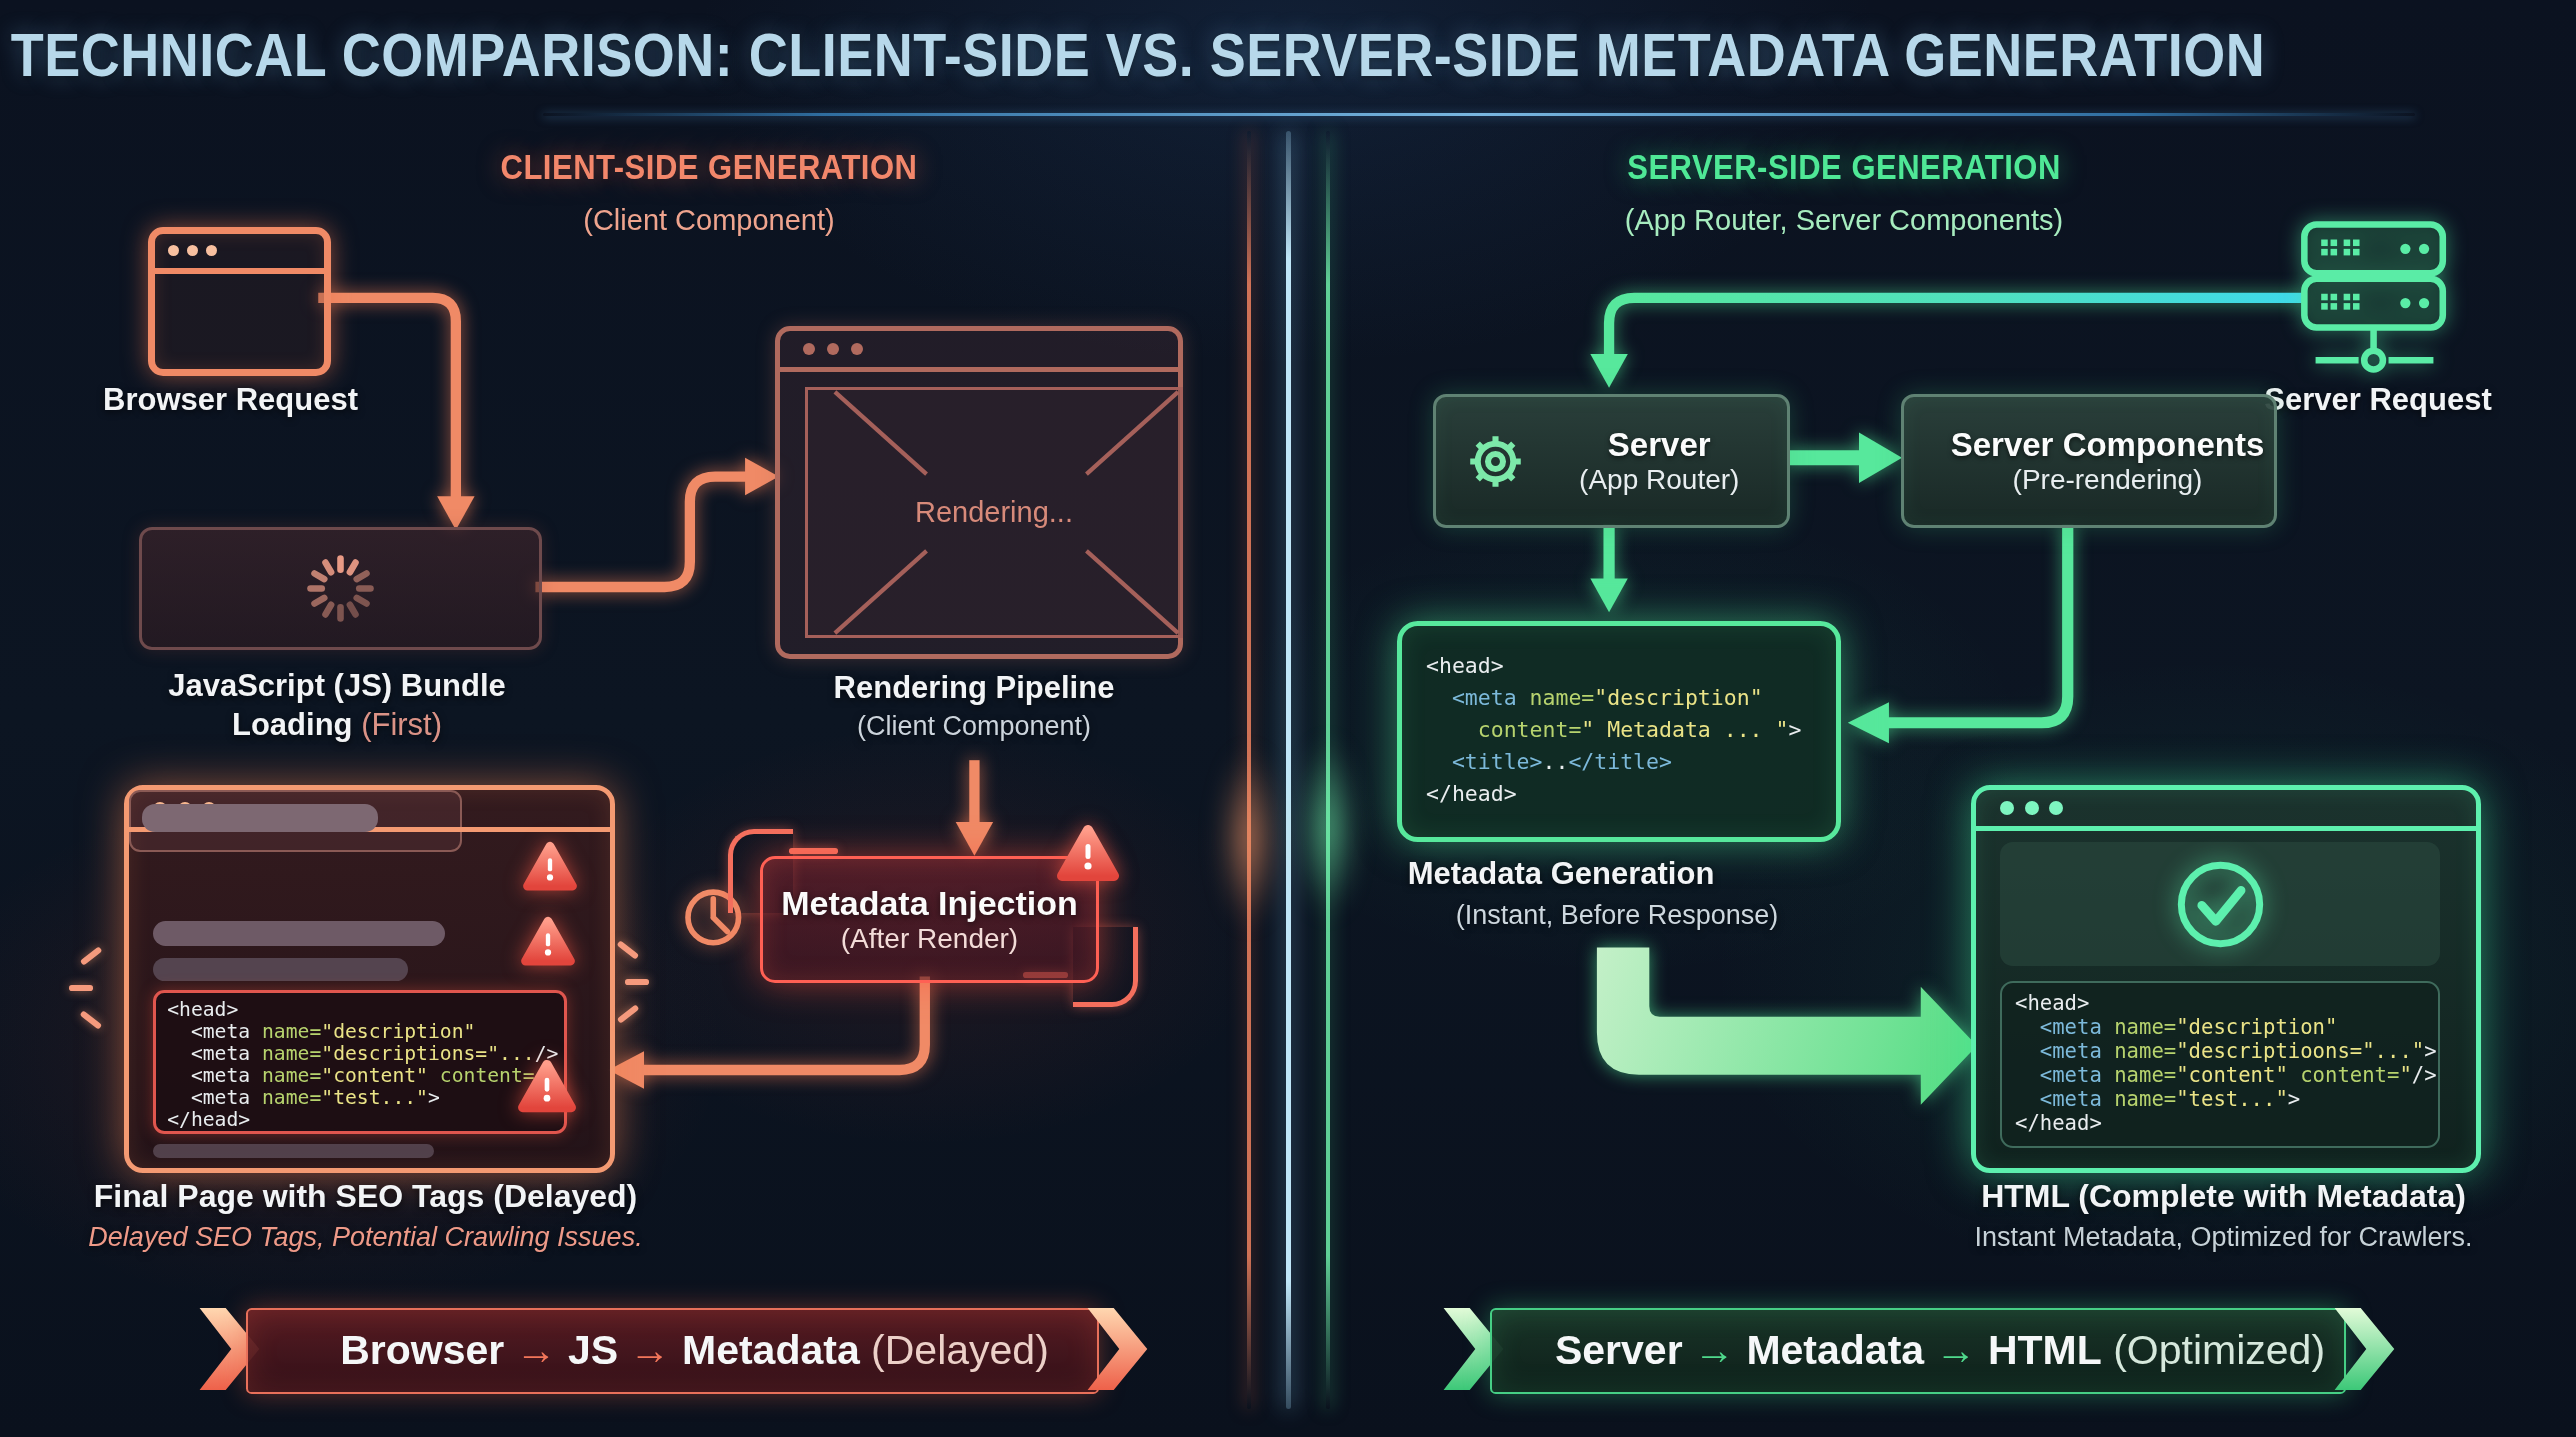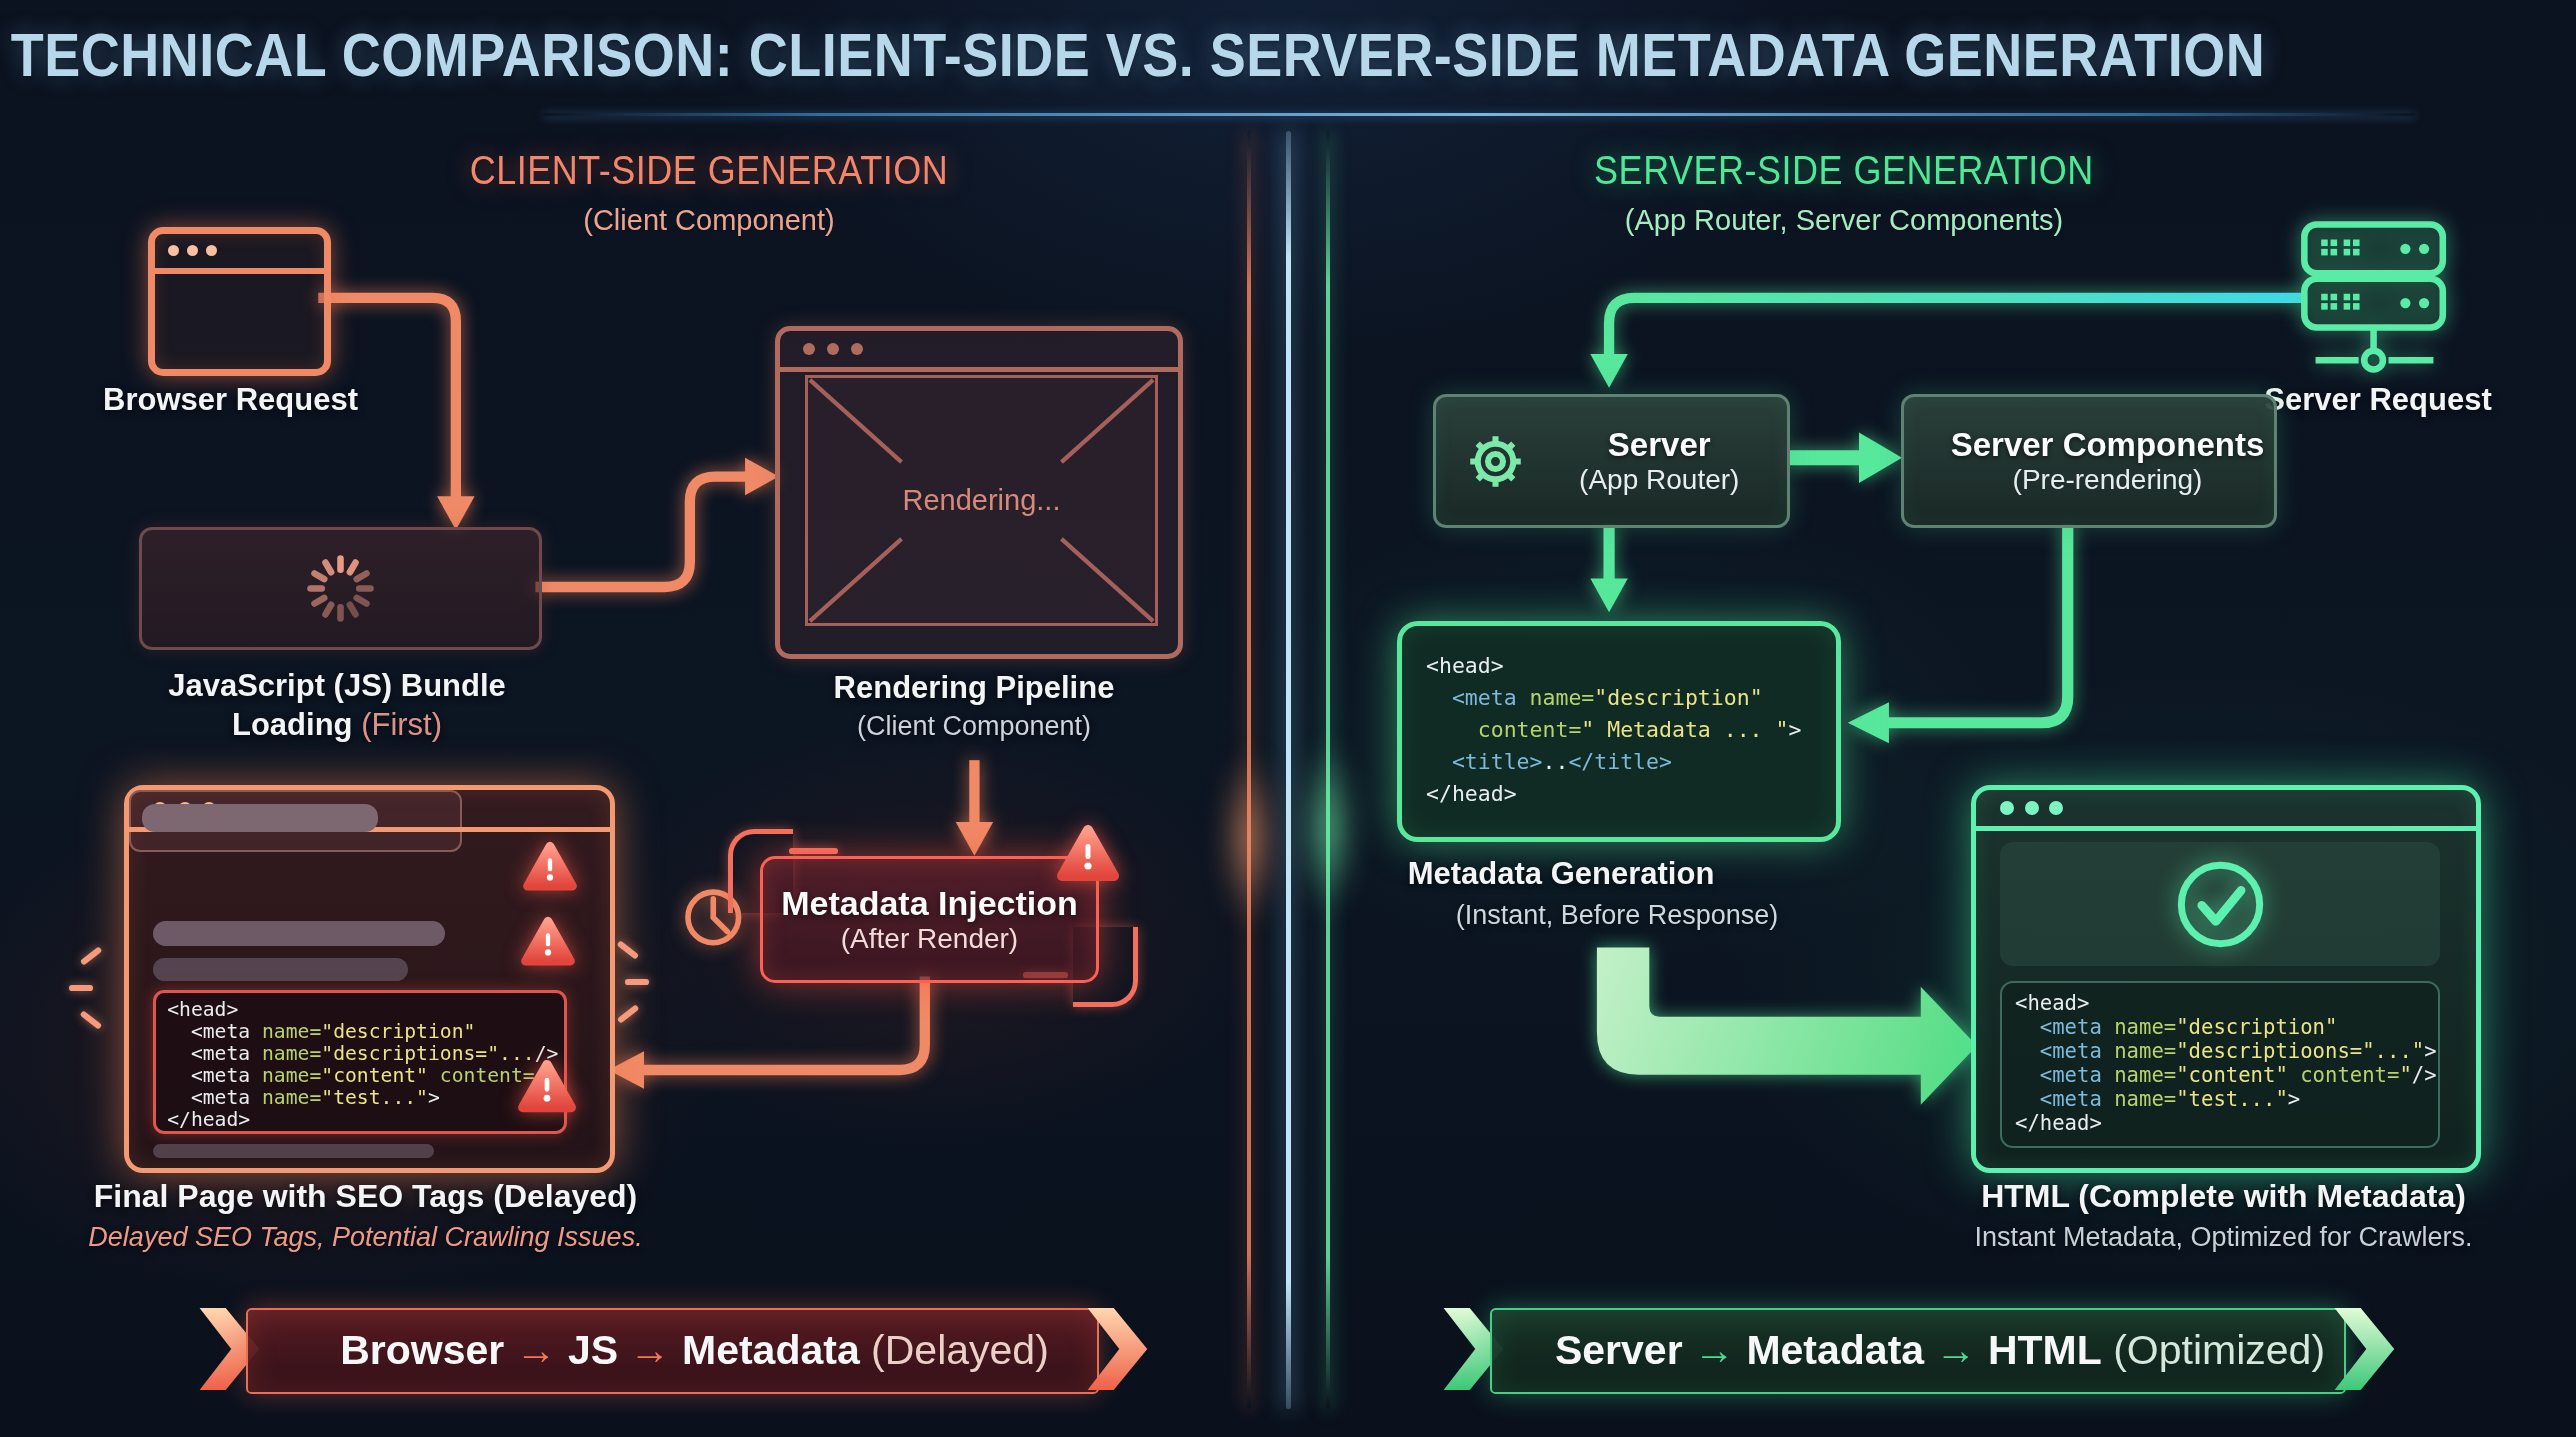--- a/index.html
+++ b/index.html
@@ -22,21 +22,21 @@
     box-shadow:0 0.9px 9.4px rgba(90,160,220,.5);}
   
   .vline{top:131px;height:1278px;border-radius:2.8px;}
   #vline-salmon{left:1247px;width:3.7px;background:linear-gradient(180deg,transparent,rgba(242,130,95,.85) 12%,rgba(242,130,95,.85) 88%,transparent);box-shadow:0 0 17px rgba(240,110,75,.55);}
   #vline-blue{left:1286px;width:4.7px;background:linear-gradient(180deg,rgba(150,210,245,.3),#bfe6f8 10%,#bfe6f8 90%,rgba(150,210,245,.3));box-shadow:0 0 22.5px rgba(130,200,245,.75);}
   #vline-green{left:1326px;width:3.7px;background:linear-gradient(180deg,transparent,rgba(110,240,170,.85) 12%,rgba(110,240,170,.85) 88%,transparent);box-shadow:0 0 17px rgba(80,230,150,.55);}
   .flare{border-radius:50%;filter:blur(13px);}
   #flare-salmon{left:1221px;top:749px;width:56px;height:178px;background:radial-gradient(closest-side,rgba(255,160,110,.65),transparent);}
   #flare-green{left:1300px;top:739px;width:56px;height:178px;background:radial-gradient(closest-side,rgba(120,255,180,.6),transparent);}
   
-  .sec-head{width:730px;text-align:center;font-size:36px;font-weight:400;}
+  .sec-head{width:730px;text-align:center;font-size:31px;font-weight:700;}
   .sec-sub{width:730px;text-align:center;font-size:29px;}
   #client-heading{left:344px;top:150px;color:#f2876b;text-shadow:0 0 22.5px rgba(240,110,80,.5);}
   #client-subheading{left:344px;top:204px;color:#efa48e;}
   #server-heading{left:1479px;top:150px;color:#4fe896;text-shadow:0 0 22.5px rgba(60,230,140,.5);}
   #server-subheading{left:1479px;top:204px;color:#a7ecbf;}
   
   .lbl{text-align:center;font-size:31px;font-weight:700;color:#f2f4f6;text-shadow:0 1.9px 7.5px rgba(0,0,0,.65);}
   .sublbl{text-align:center;font-size:27px;font-weight:400;text-shadow:0 1.9px 7.5px rgba(0,0,0,.6);}
   
   #browser-icon{left:148px;top:227px;width:169px;height:135px;border:7.5px solid #f08a66;border-radius:15px;
@@ -46,21 +46,21 @@
   
   #js-box{left:139px;top:527px;width:397px;height:117px;border:3.7px solid #6e4a4c;border-radius:13px;
     background:linear-gradient(180deg,rgba(66,38,44,.62),rgba(48,28,34,.62));box-shadow:0 0 17px rgba(150,70,60,.25);}
   #js-box svg{position:absolute;left:161px;top:20.6px;}
   #js-label{left:103px;top:666px;width:468px;line-height:39px;}
   #js-label .suffix{color:#db9387;font-weight:400;}
   
   #render-window{left:775px;top:326px;width:398px;height:323px;border:5.6px solid #b06a5e;border-radius:15px;
     background:rgba(72,46,52,.38);box-shadow:0 0 19px rgba(176,106,94,.3);}
   #render-window .hdr{position:absolute;left:0;top:0;right:0;height:36px;border-bottom:5.6px solid #b06a5e;}
-  #render-inner{position:absolute;left:25px;top:44px;width:347px;height:245px;border:3.7px solid #a5605a;background:rgba(60,40,46,.25);}
+  #render-inner{position:absolute;left:25px;top:56px;width:347px;height:245px;border:3.7px solid #a5605a;background:rgba(60,40,46,.25);padding-left:25px;}
   #render-text{position:absolute;left:0;top:0;width:100%;height:100%;display:flex;align-items:center;justify-content:center;
     font-size:29px;color:#d78a7a;}
   #render-label{left:768px;top:670px;width:412px;}
   #render-sublabel{left:768px;top:711px;width:412px;color:#ccd4dc;}
   
   #inject-box{left:760px;top:856px;width:333px;height:121px;border:3.7px solid #ff6054;border-radius:15px;
     background:linear-gradient(180deg,rgba(126,34,46,.55),rgba(76,22,34,.62));
     box-shadow:0 0 34px rgba(255,80,60,.5), inset 0 0 24px rgba(255,95,75,.22);
     display:flex;flex-direction:column;align-items:center;justify-content:center;}
   #inject-title{font-size:34px;font-weight:700;color:#fbfbfb;text-shadow:0 1.9px 7.5px rgba(0,0,0,.6);}

